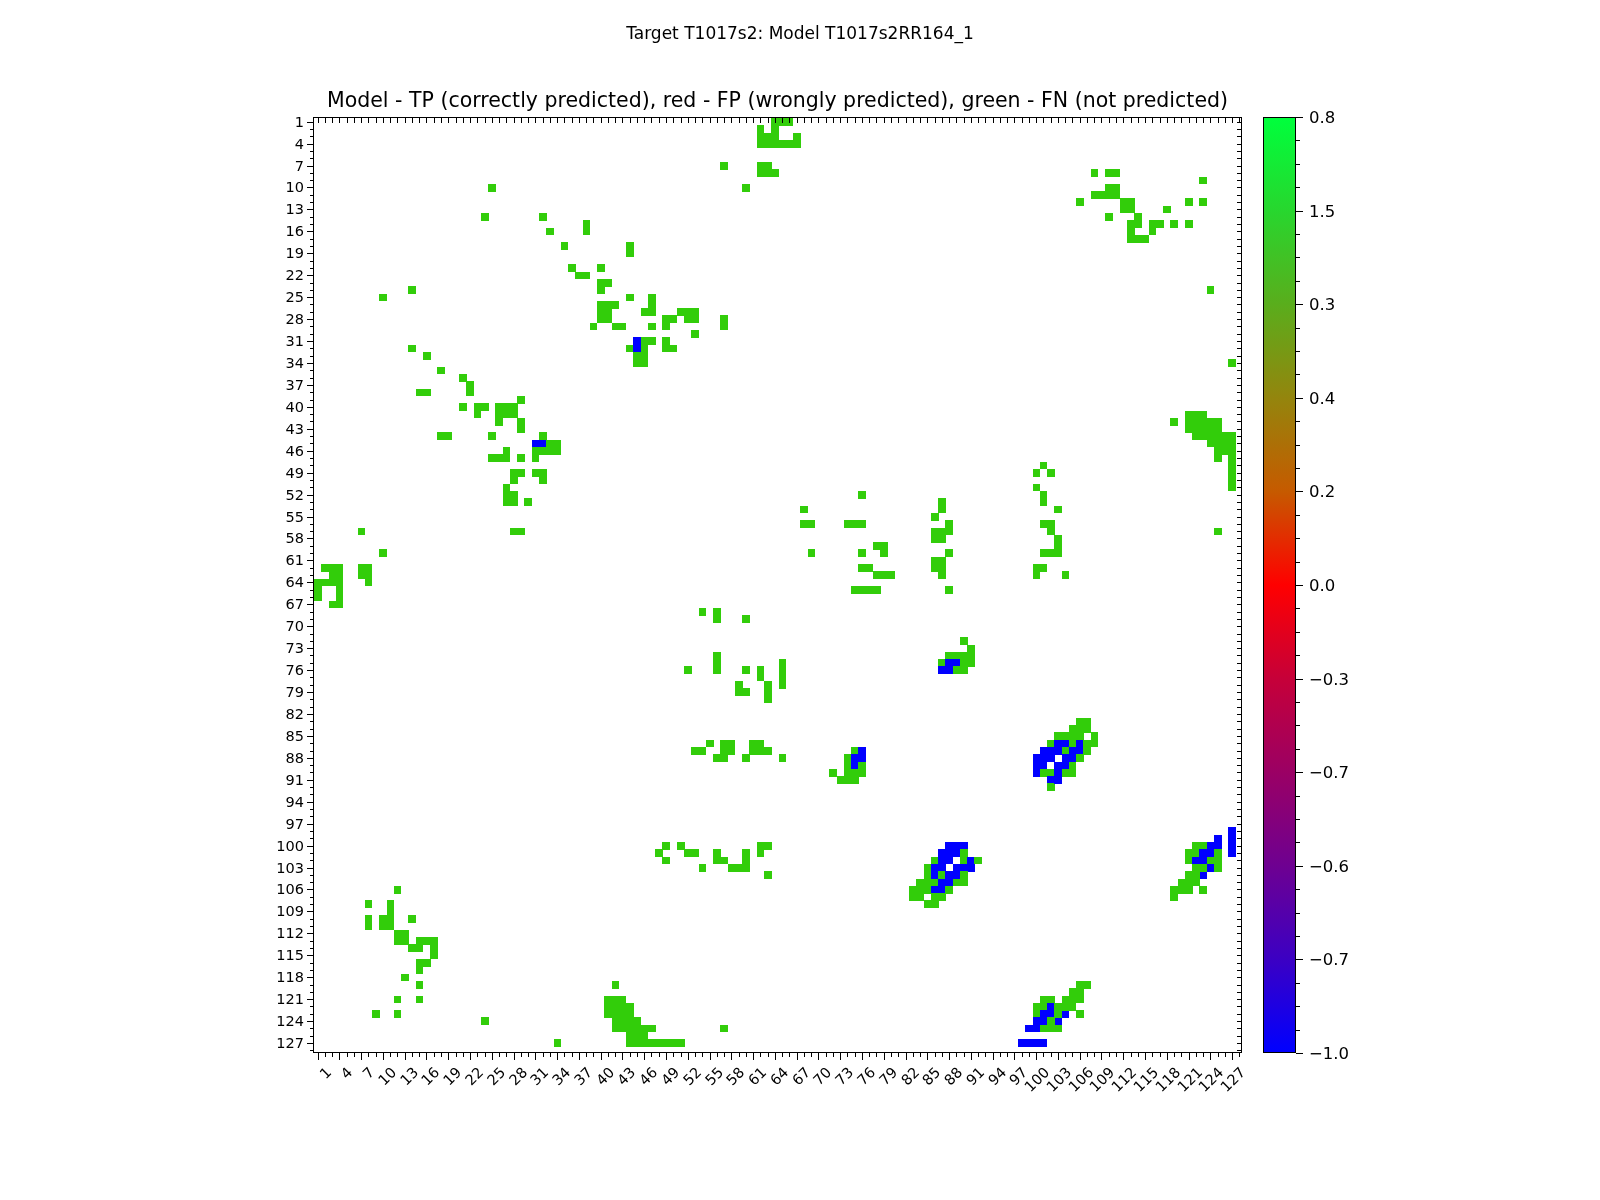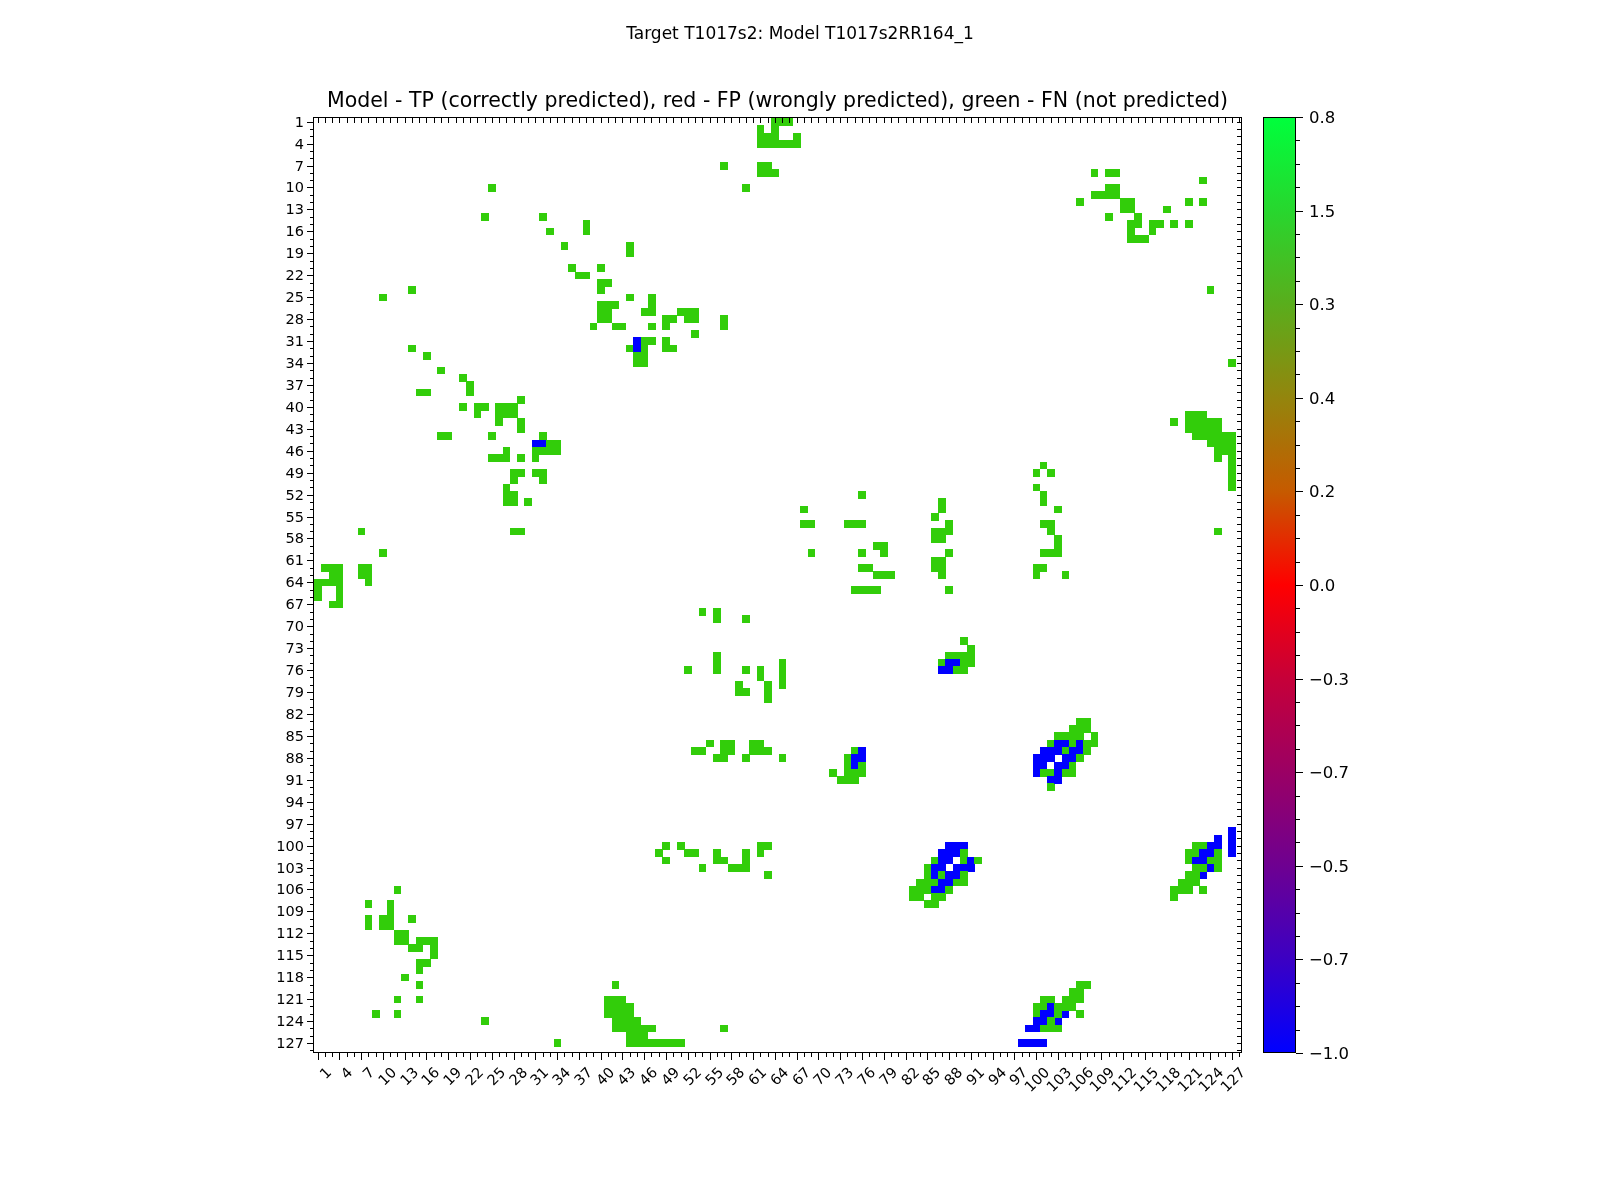--- a/index.html
+++ b/index.html
@@ -1446,21 +1446,21 @@
     <div style="position: absolute; left: 1309px; top: 397.8px; transform: translateY(-50%); font-size: 16.5px; white-space: nowrap;">0.4</div>
     <div style="position: absolute; left: 1296px; top: 491.4px; width: 7px; border-top: 1.2px solid rgb(0, 0, 0);"></div>
     <div style="position: absolute; left: 1309px; top: 491.4px; transform: translateY(-50%); font-size: 16.5px; white-space: nowrap;">0.2</div>
     <div style="position: absolute; left: 1296px; top: 585px; width: 7px; border-top: 1.2px solid rgb(0, 0, 0);"></div>
     <div style="position: absolute; left: 1309px; top: 585px; transform: translateY(-50%); font-size: 16.5px; white-space: nowrap;">0.0</div>
     <div style="position: absolute; left: 1296px; top: 678.6px; width: 7px; border-top: 1.2px solid rgb(0, 0, 0);"></div>
     <div style="position: absolute; left: 1309px; top: 678.6px; transform: translateY(-50%); font-size: 16.5px; white-space: nowrap;">−0.3</div>
     <div style="position: absolute; left: 1296px; top: 772.2px; width: 7px; border-top: 1.2px solid rgb(0, 0, 0);"></div>
     <div style="position: absolute; left: 1309px; top: 772.2px; transform: translateY(-50%); font-size: 16.5px; white-space: nowrap;">−0.7</div>
     <div style="position: absolute; left: 1296px; top: 865.8px; width: 7px; border-top: 1.2px solid rgb(0, 0, 0);"></div>
-    <div style="position: absolute; left: 1309px; top: 865.8px; transform: translateY(-50%); font-size: 16.5px; white-space: nowrap;">−0.5</div>
+    <div style="position: absolute; left: 1309px; top: 865.8px; transform: translateY(-50%); font-size: 16.5px; white-space: nowrap;">−0.6</div>
     <div style="position: absolute; left: 1296px; top: 959.4px; width: 7px; border-top: 1.2px solid rgb(0, 0, 0);"></div>
     <div style="position: absolute; left: 1309px; top: 959.4px; transform: translateY(-50%); font-size: 16.5px; white-space: nowrap;">−0.7</div>
     <div style="position: absolute; left: 1296px; top: 1053px; width: 7px; border-top: 1.2px solid rgb(0, 0, 0);"></div>
     <div style="position: absolute; left: 1309px; top: 1053px; transform: translateY(-50%); font-size: 16.5px; white-space: nowrap;">−1.0</div>
     <div style="position: absolute; left: 1296px; top: 140.4px; width: 4px; border-top: 1.1px solid rgb(0, 0, 0);"></div>
     <div style="position: absolute; left: 1296px; top: 163.8px; width: 4px; border-top: 1.1px solid rgb(0, 0, 0);"></div>
     <div style="position: absolute; left: 1296px; top: 187.2px; width: 4px; border-top: 1.1px solid rgb(0, 0, 0);"></div>
     <div style="position: absolute; left: 1296px; top: 234px; width: 4px; border-top: 1.1px solid rgb(0, 0, 0);"></div>
     <div style="position: absolute; left: 1296px; top: 257.4px; width: 4px; border-top: 1.1px solid rgb(0, 0, 0);"></div>
     <div style="position: absolute; left: 1296px; top: 280.8px; width: 4px; border-top: 1.1px solid rgb(0, 0, 0);"></div>

